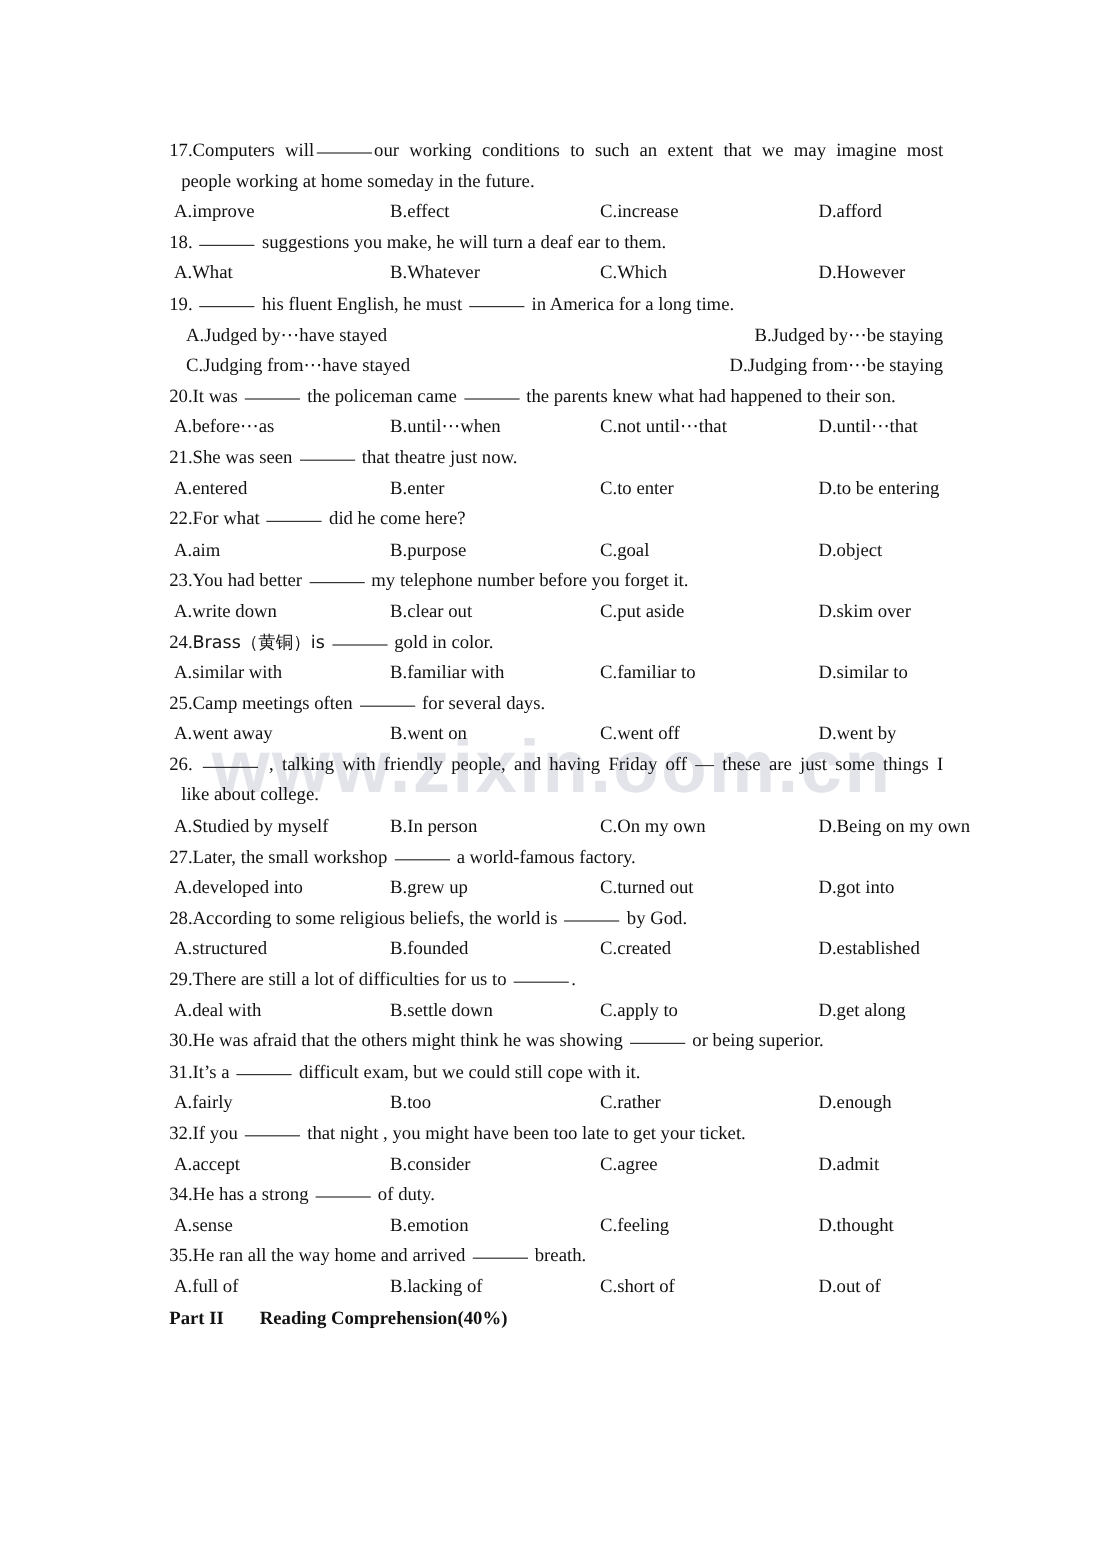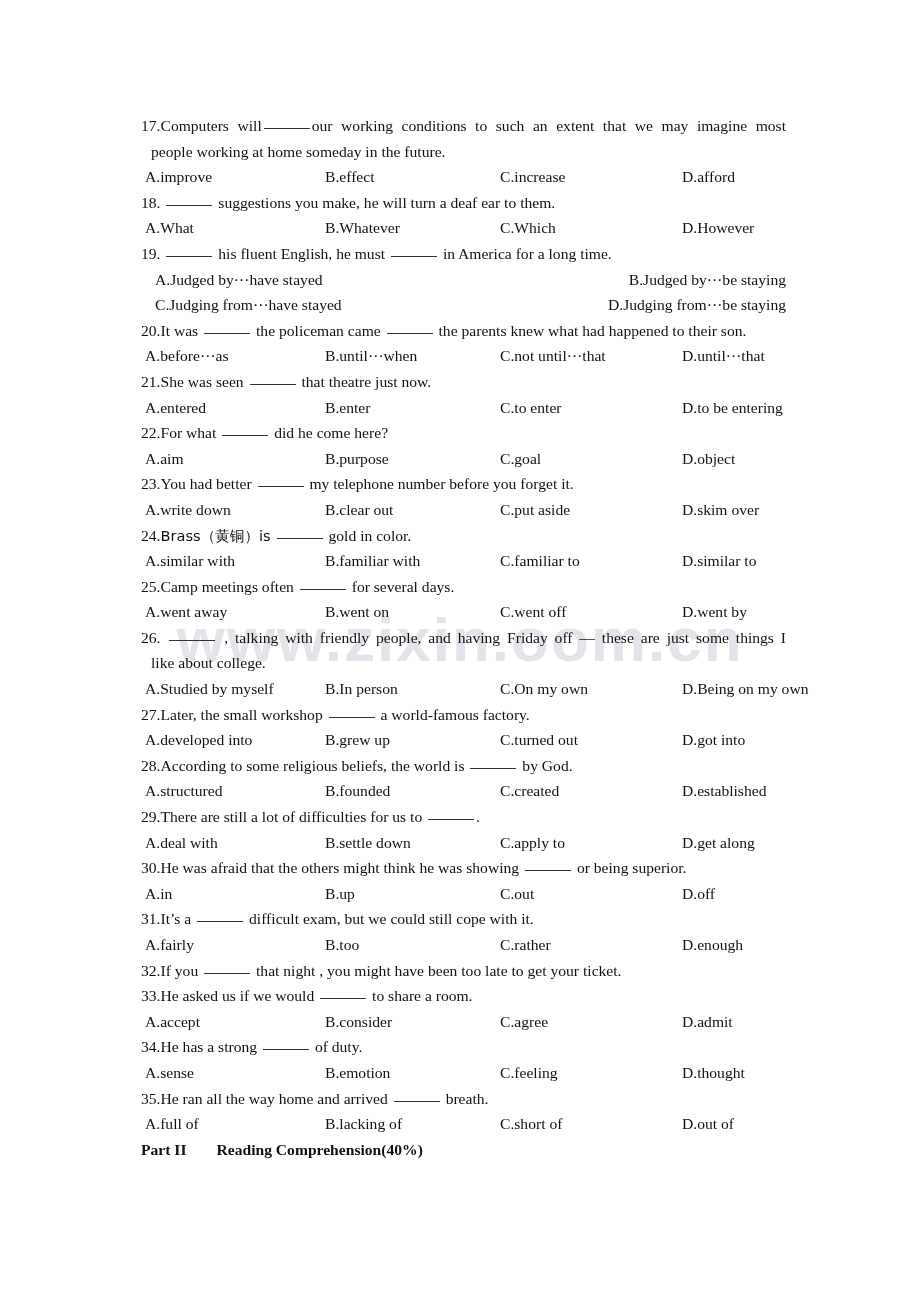--- a/index.html
+++ b/index.html
@@ -226,38 +226,31 @@
 
     <p class="q"><span>29.</span><span>There are still a lot of difficulties for us to</span> <span class="blank"></span><span>.</span></p>
     <div class="opts">
       <span class="oA">A.deal with</span>
       <span class="oB">B.settle down</span>
       <span class="oC">C.apply to</span>
       <span class="oD">D.get along</span>
     </div>
 
     <p class="q"><span>30.</span><span>He was afraid that the others might think he was showing</span> <span class="blank"></span> <span>or being superior.</span></p>
-    <div class="opts">
-      <span class="oA">A.in</span>
-      <span class="oB">B.up</span>
-      <span class="oC">C.out</span>
-      <span class="oD">D.off</span>
-    </div>
 
     <p class="q"><span>31.</span><span>It’s a</span> <span class="blank"></span> <span>difficult exam, but we could still cope with it.</span></p>
     <div class="opts">
       <span class="oA">A.fairly</span>
       <span class="oB">B.too</span>
       <span class="oC">C.rather</span>
       <span class="oD">D.enough</span>
     </div>
 
     <p class="q"><span>32.</span><span>If you</span> <span class="blank"></span> <span>that night , you might have been too late to get your ticket.</span></p>
 
-    <p class="q"><span>33.</span><span>He asked us if we would</span> <span class="blank"></span> <span>to share a room.</span></p>
     <div class="opts">
       <span class="oA">A.accept</span>
       <span class="oB">B.consider</span>
       <span class="oC">C.agree</span>
       <span class="oD">D.admit</span>
     </div>
 
     <p class="q"><span>34.</span><span>He has a strong</span> <span class="blank"></span> <span>of duty.</span></p>
     <div class="opts">
       <span class="oA">A.sense</span>

